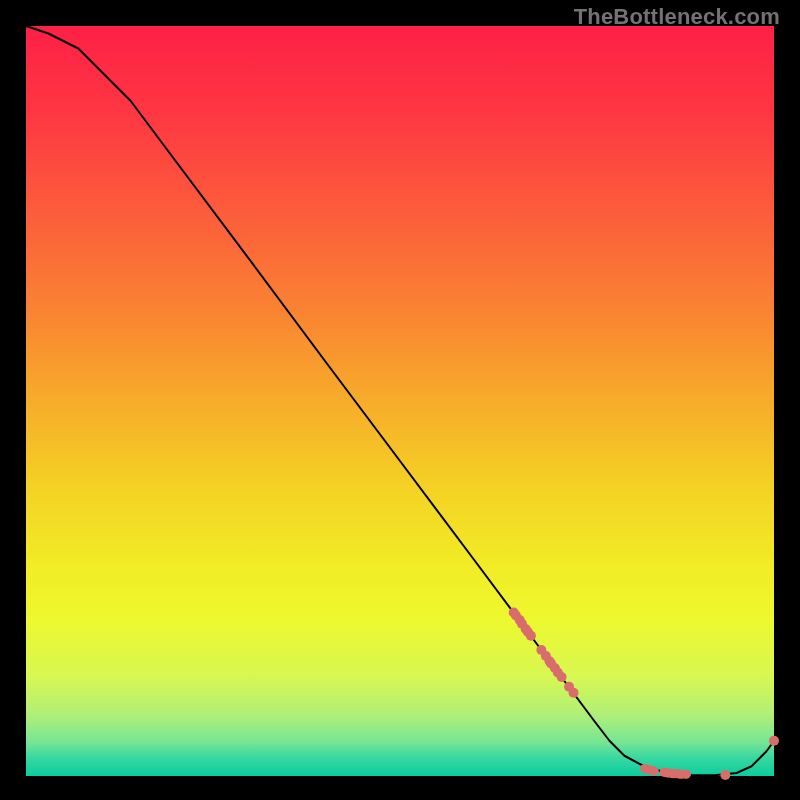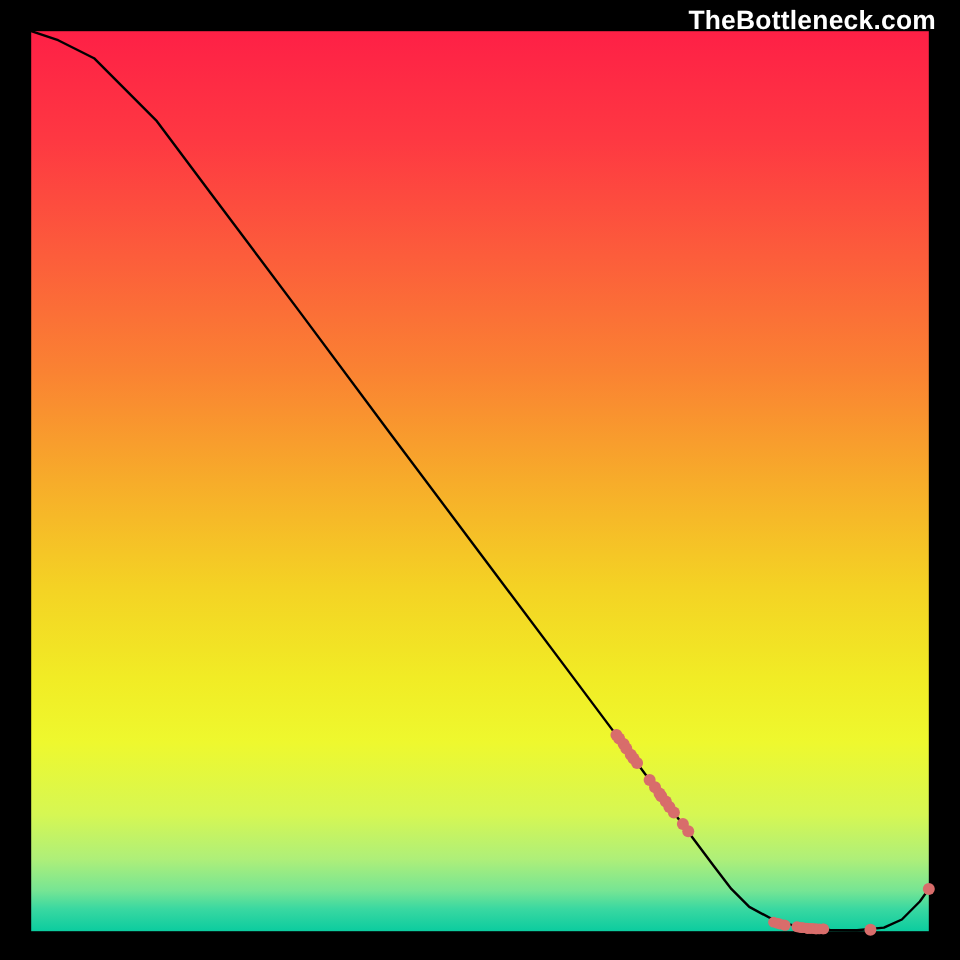--- a/index.html
+++ b/index.html
@@ -18,21 +18,21 @@
   svg {
     display: block;
   }
   .watermark {
     position: absolute;
     top: 4px;
     right: 20px;
     font-family: Arial, Helvetica, sans-serif;
     font-size: 22px;
     font-weight: 600;
-    color: #ffffff;
+    color: #737373;
     letter-spacing: 0.2px;
     user-select: none;
   }
 </style>
 </head>
 <body>
 
 <div class="wrap">
   <div class="watermark">TheBottleneck.com</div>
   <svg id="svg" width="800" height="800" viewBox="0 0 800 800">

